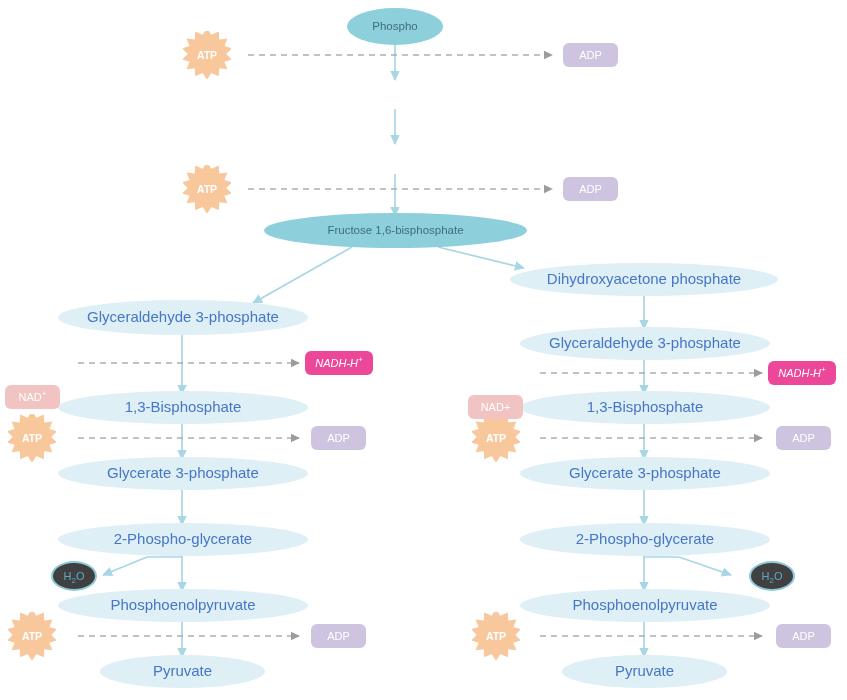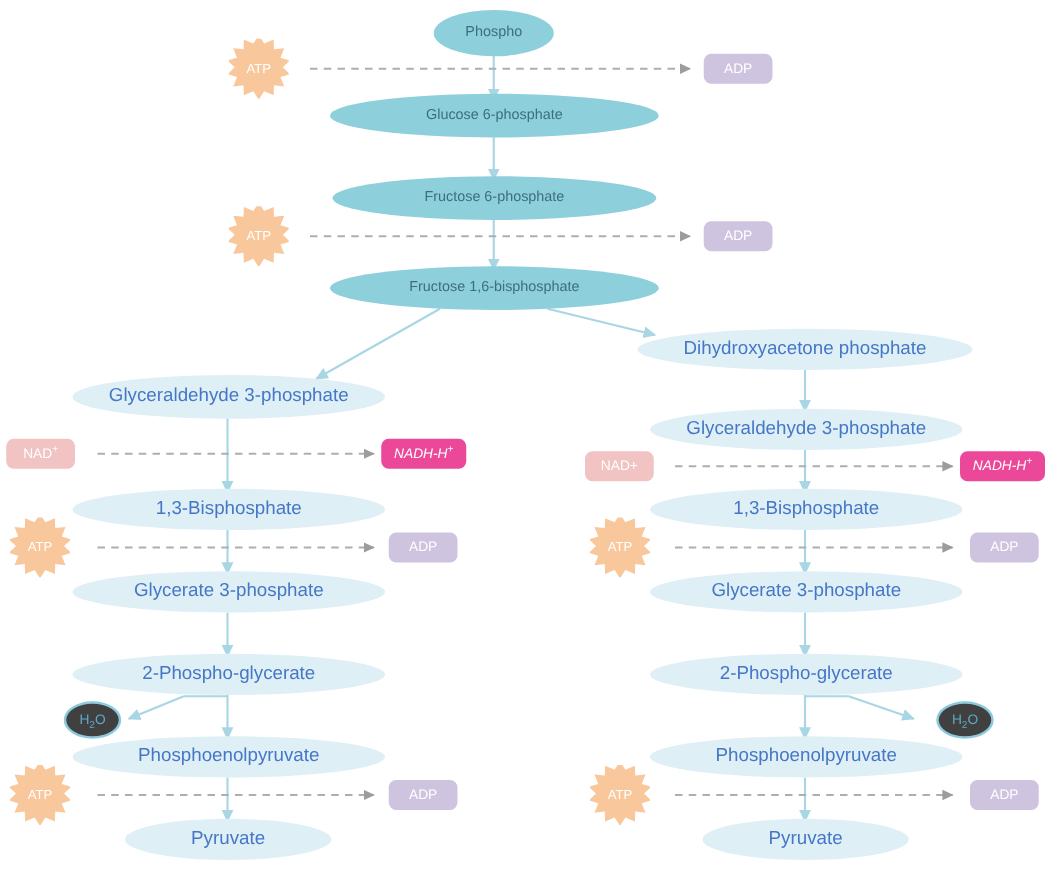--- a/index.html
+++ b/index.html
@@ -41,29 +41,30 @@
     display:flex;align-items:center;justify-content:center;
     border-radius:6px;
     color:#ffffff;
     font-size:11px;
     box-sizing:border-box;
     z-index:4;
     white-space:nowrap;
     text-align:center;
   }
   .badge.adp{ background:#CFC4E0; }
-  .badge.nad{ background:#F1C3C3; }
+  .badge.nad{ background:#F1C3C3;margin-top:34px; }
   .badge.nadh{ background:#ec4899;font-style:italic; }
   .badge sup{ font-size:8px; vertical-align:super; line-height:0; }
 
   
   .atp{
     position:absolute;
     width:48px;height:48px;
     z-index:4;
+    font-weight:bold;
   }
   .atp .star{
     width:48px;height:48px;display:block;
   }
   .atp .atp-label{
     position:absolute;left:0;top:0;width:48px;height:48px;
     display:flex;align-items:center;justify-content:center;
     color:#ffffff;font-size:10.5px;
     pointer-events:none;
   }
@@ -137,27 +138,21 @@
       <line x1="540" y1="373" x2="762" y2="373"></line>
       <line x1="540" y1="438" x2="762" y2="438"></line>
       <line x1="540" y1="636" x2="762" y2="636"></line>
     </g>
   </svg>
 
   <div class="node dark" style="left:347px;top:8px;width:96px;height:37px;">
     <span>Phospho</span>
   </div>
 
-  <div class="node dark" style="left:264px;top:75px;width:263px;height:35px;">
-    <span>Glucose 6-phosphate</span>
-  </div>
-
-  <div class="node dark" style="left:266px;top:141px;width:259px;height:35px;">
-    <span>Fructose 6-phosphate</span>
-  </div>
+
 
   <div class="node dark" style="left:264px;top:213px;width:263px;height:35px;">
     <span>Fructose 1,6-bisphosphate</span>
   </div>
 
   <div class="node light" style="left:58px;top:300px;width:250px;height:35px;">
     <span>Glyceraldehyde 3-phosphate</span>
   </div>
   <div class="node light" style="left:58px;top:391px;width:250px;height:33px;">
     <span>1,3-Bisphosphate</span>

